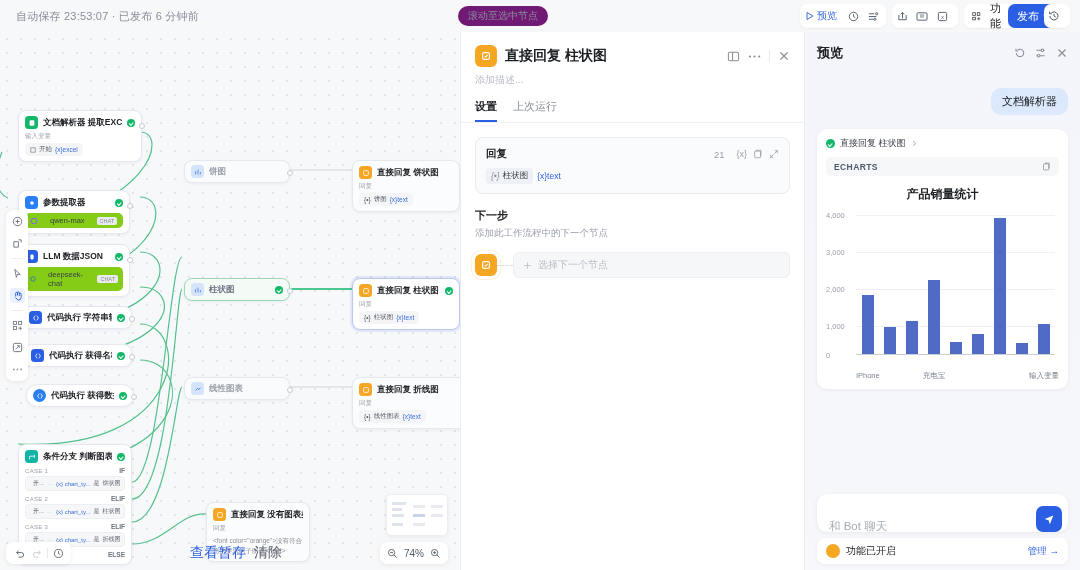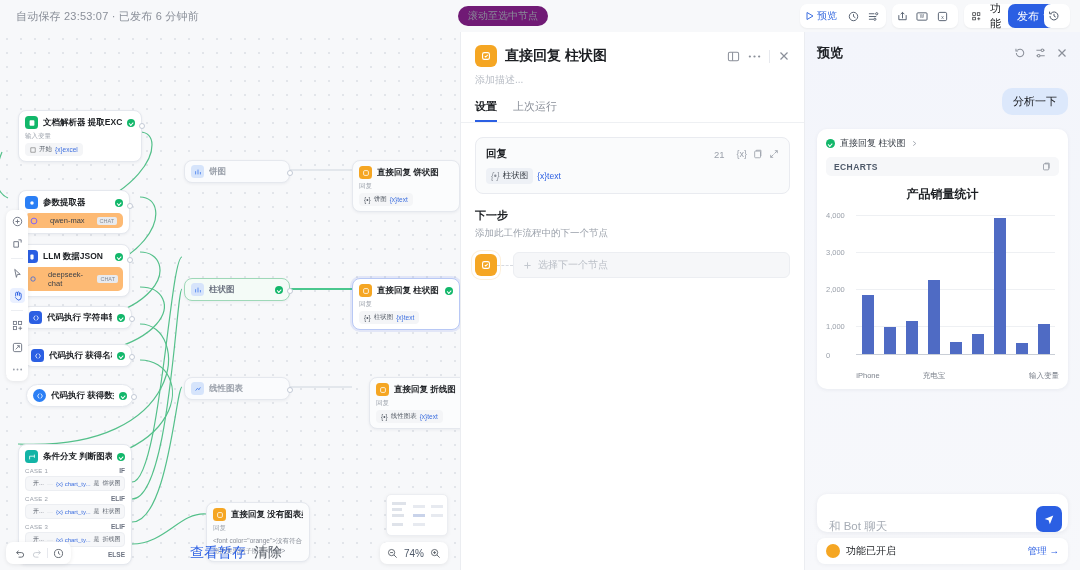--- a/index.html
+++ b/index.html
@@ -41,21 +41,21 @@
   .nico { width:13px; height:13px; border-radius:3.5px; display:flex; align-items:center; justify-content:center;
      color:#fff; font-size:8px; flex:none; }
   .ntitle { font-size:8.5px; font-weight:bold; color:#1c1f23; white-space:nowrap; overflow:hidden; flex:1; }
   .ok { width:8px; height:8px; border-radius:50%; background:#12b76a; flex:none; position:relative; }
   .ok::after { content:""; position:absolute; left:2px; top:3.5px; width:3px; height:1.5px;
      border-left:1px solid #fff; border-bottom:1px solid #fff; transform:rotate(-45deg); }
   .nsub { font-size:6.5px; color:#9aa0aa; margin-top:3px; }
   .chip { display:inline-flex; align-items:center; gap:3px; margin-top:2px; padding:2px 5px; background:#f4f5f7;
      border-radius:4px; font-size:6.5px; color:#555c66; }
   .varblue { color:#3d6fe0; }
-  .model { display:flex; align-items:center; gap:12px; margin-top:4px; padding:3px 5px; background:#fdba74;
+  .model { display:flex; align-items:center; gap:12px; margin-top:4px; padding:3px 5px; background:#84cc16;
      border-radius:5px; font-size:7.5px; color:#3a3f47; }
   .badge { font-size:5.5px; background:#e8eaee; color:#878d97; border-radius:2px; padding:1px 3px; }
   .port { position:absolute; width:6px; height:6px; border-radius:50%; background:#fff; border:1.5px solid #c3cad6; }
 
   
   .case-row { display:flex; align-items:center; justify-content:space-between; margin-top:4px; }
   .case-lbl { font-size:6px; color:#9aa0aa; letter-spacing:.3px; }
   .case-op  { font-size:6.5px; color:#6b7280; font-weight:bold; }
   .cond { display:flex; align-items:center; gap:3px; margin-top:2px; padding:2px 4px; background:#f6f7f9;
      border:1px solid #eceef2; border-radius:4px; font-size:6px; color:#545b66; white-space:nowrap; }
@@ -484,21 +484,21 @@
       <span class="ok"></span>
     </div>
     <div class="nsub">回复</div>
     <div class="chip">
       <span>{•}</span>
         <span>柱状图</span>
       <span class="varblue">{x}text</span>
     </div>
   </div>
 
-  <div class="node" style="left:352px; top:345px; width:125px; background:#fbfcfd;margin-left:17px;">
+  <div class="node" style="left:352px; top:345px; width:125px; background:#fbfcfd;">
     <div class="node-head">
       <span class="nico" style="background:#f5a623">
         <svg width="8" height="8" viewBox="0 0 10 10">
             <rect x="2" y="2" width="6" height="6" rx="1.5" fill="none" stroke="#fff" stroke-width="1"></rect>
           </svg>
       </span>
       <span class="ntitle">直接回复 折线图</span>
     </div>
     <div class="nsub">回复</div>
     <div class="chip">
@@ -727,21 +727,21 @@
           <circle cx="4" cy="9.5" r="1.4" fill="#fff" stroke="#8a8f99" stroke-width="1.1"></circle>
         </svg>
     </span>
     <span class="pv-ico">
       <svg width="12" height="12" viewBox="0 0 12 12">
           <path d="M2.5 2.5l7 7M9.5 2.5l-7 7" stroke="#8a8f99" stroke-width="1.2"></path>
         </svg>
     </span>
   </div>
 
-  <div class="bubble">分析一下</div>
+  <div class="bubble">文档解析器</div>
 
   <div class="card">
     <div class="card-head">
       <span class="ok"></span>
       <span>直接回复 柱状图</span>
       <svg width="7" height="7" viewBox="0 0 8 8">
           <path d="M2.5 1.5L5.5 4L2.5 6.5" fill="none" stroke="#9aa0aa" stroke-width="1"></path>
         </svg>
     </div>
 

